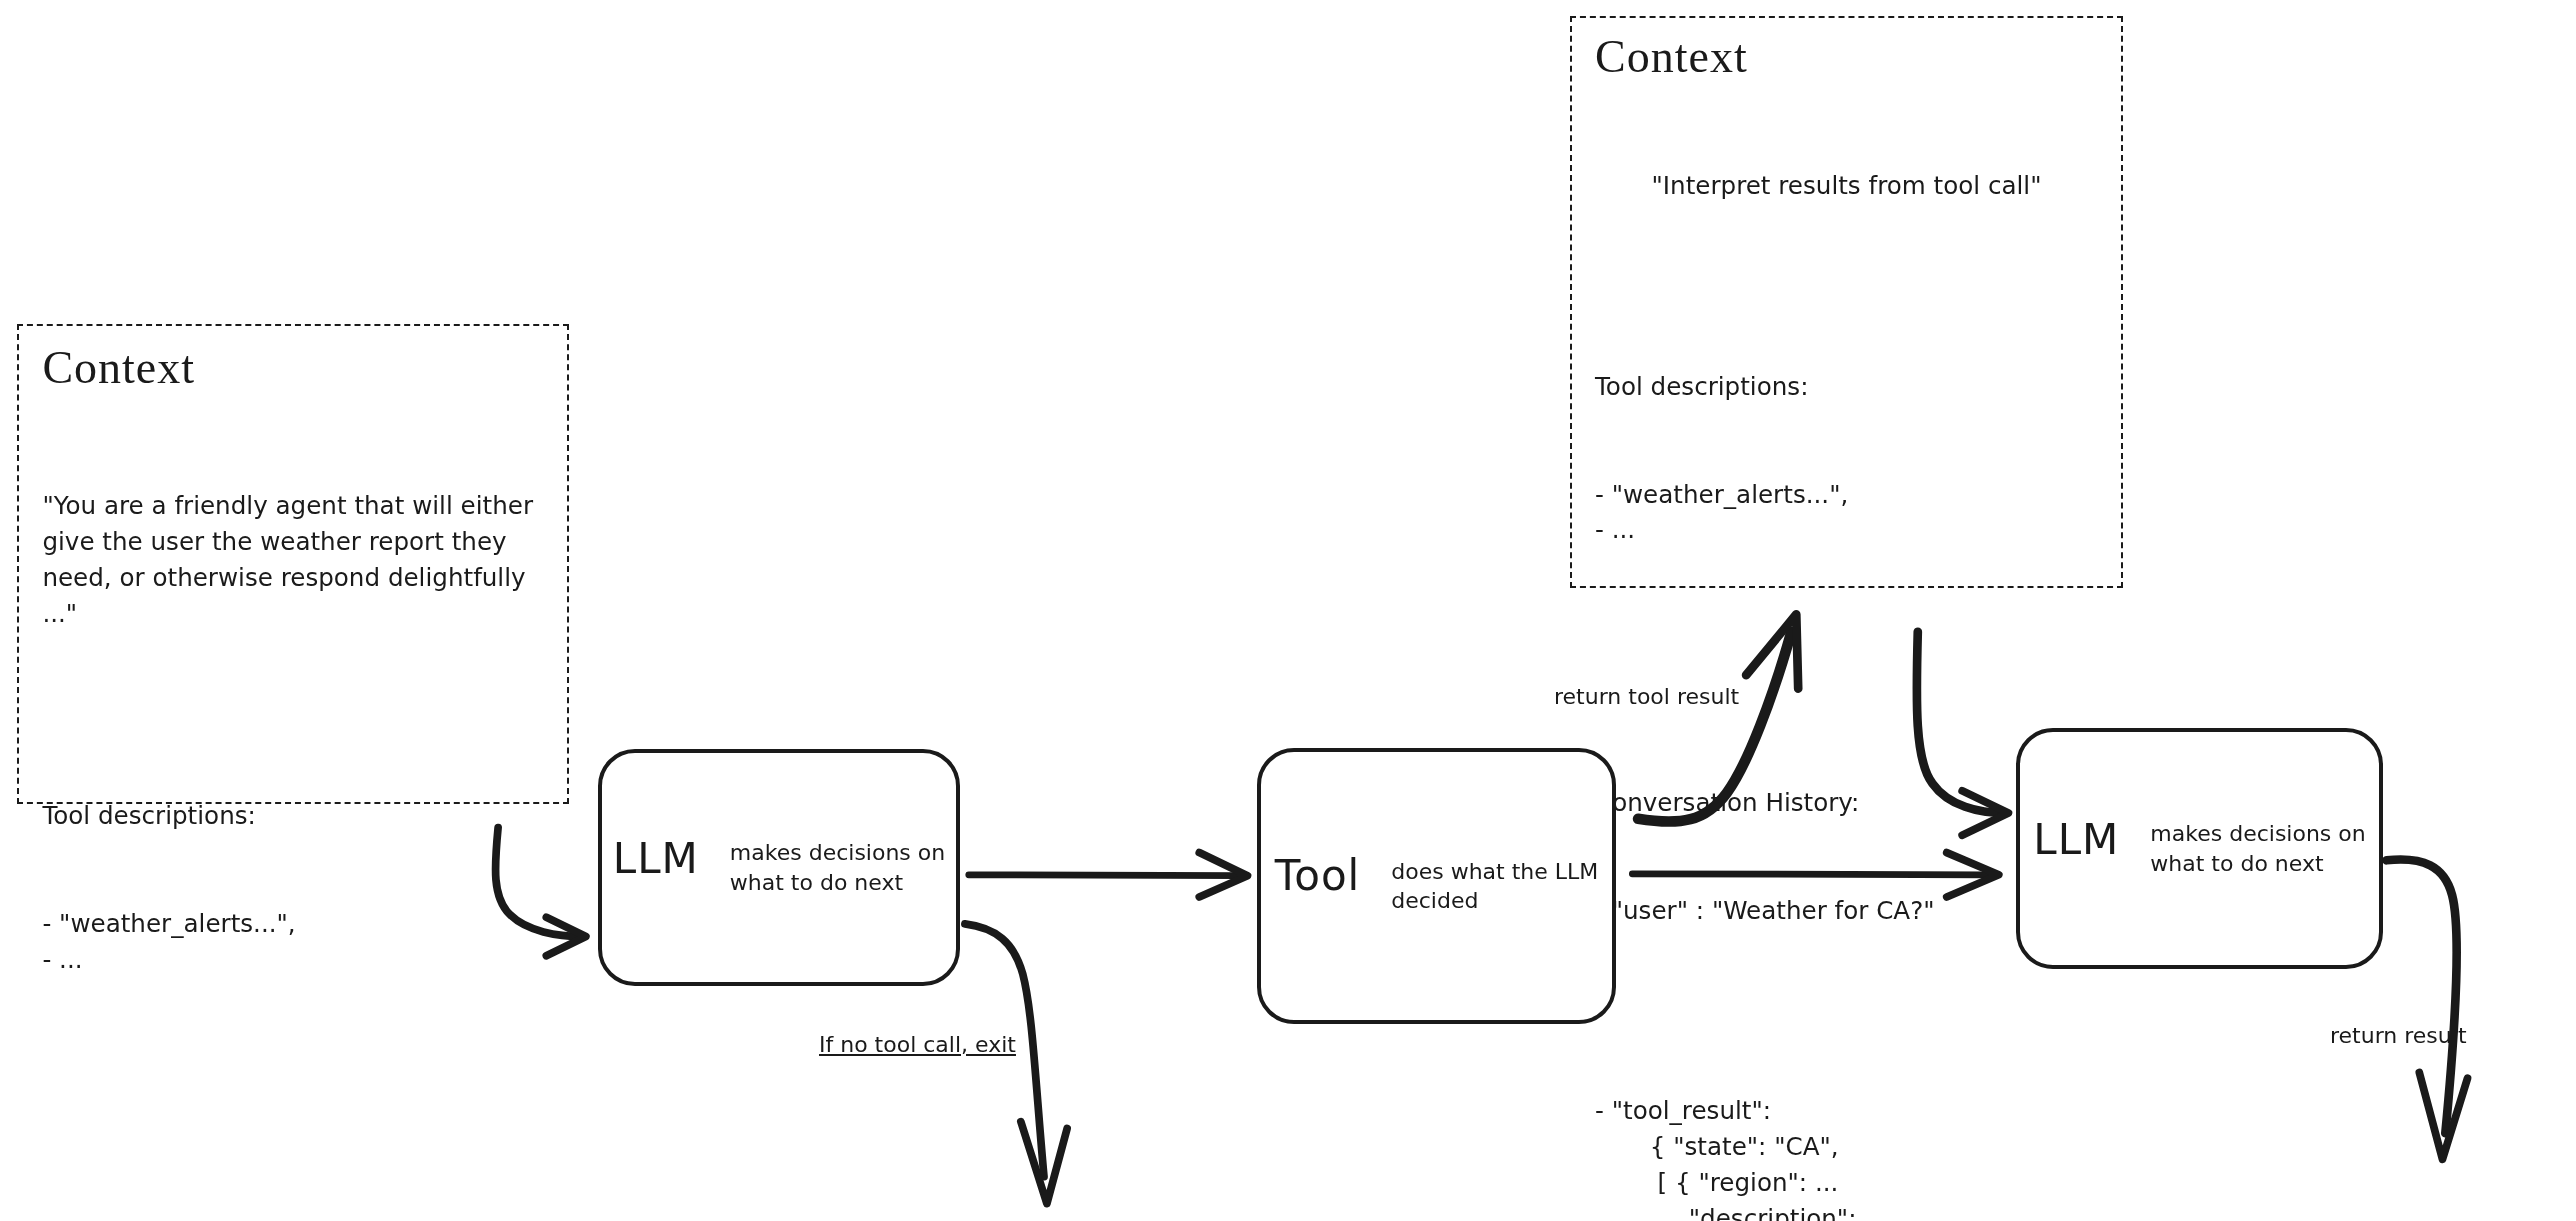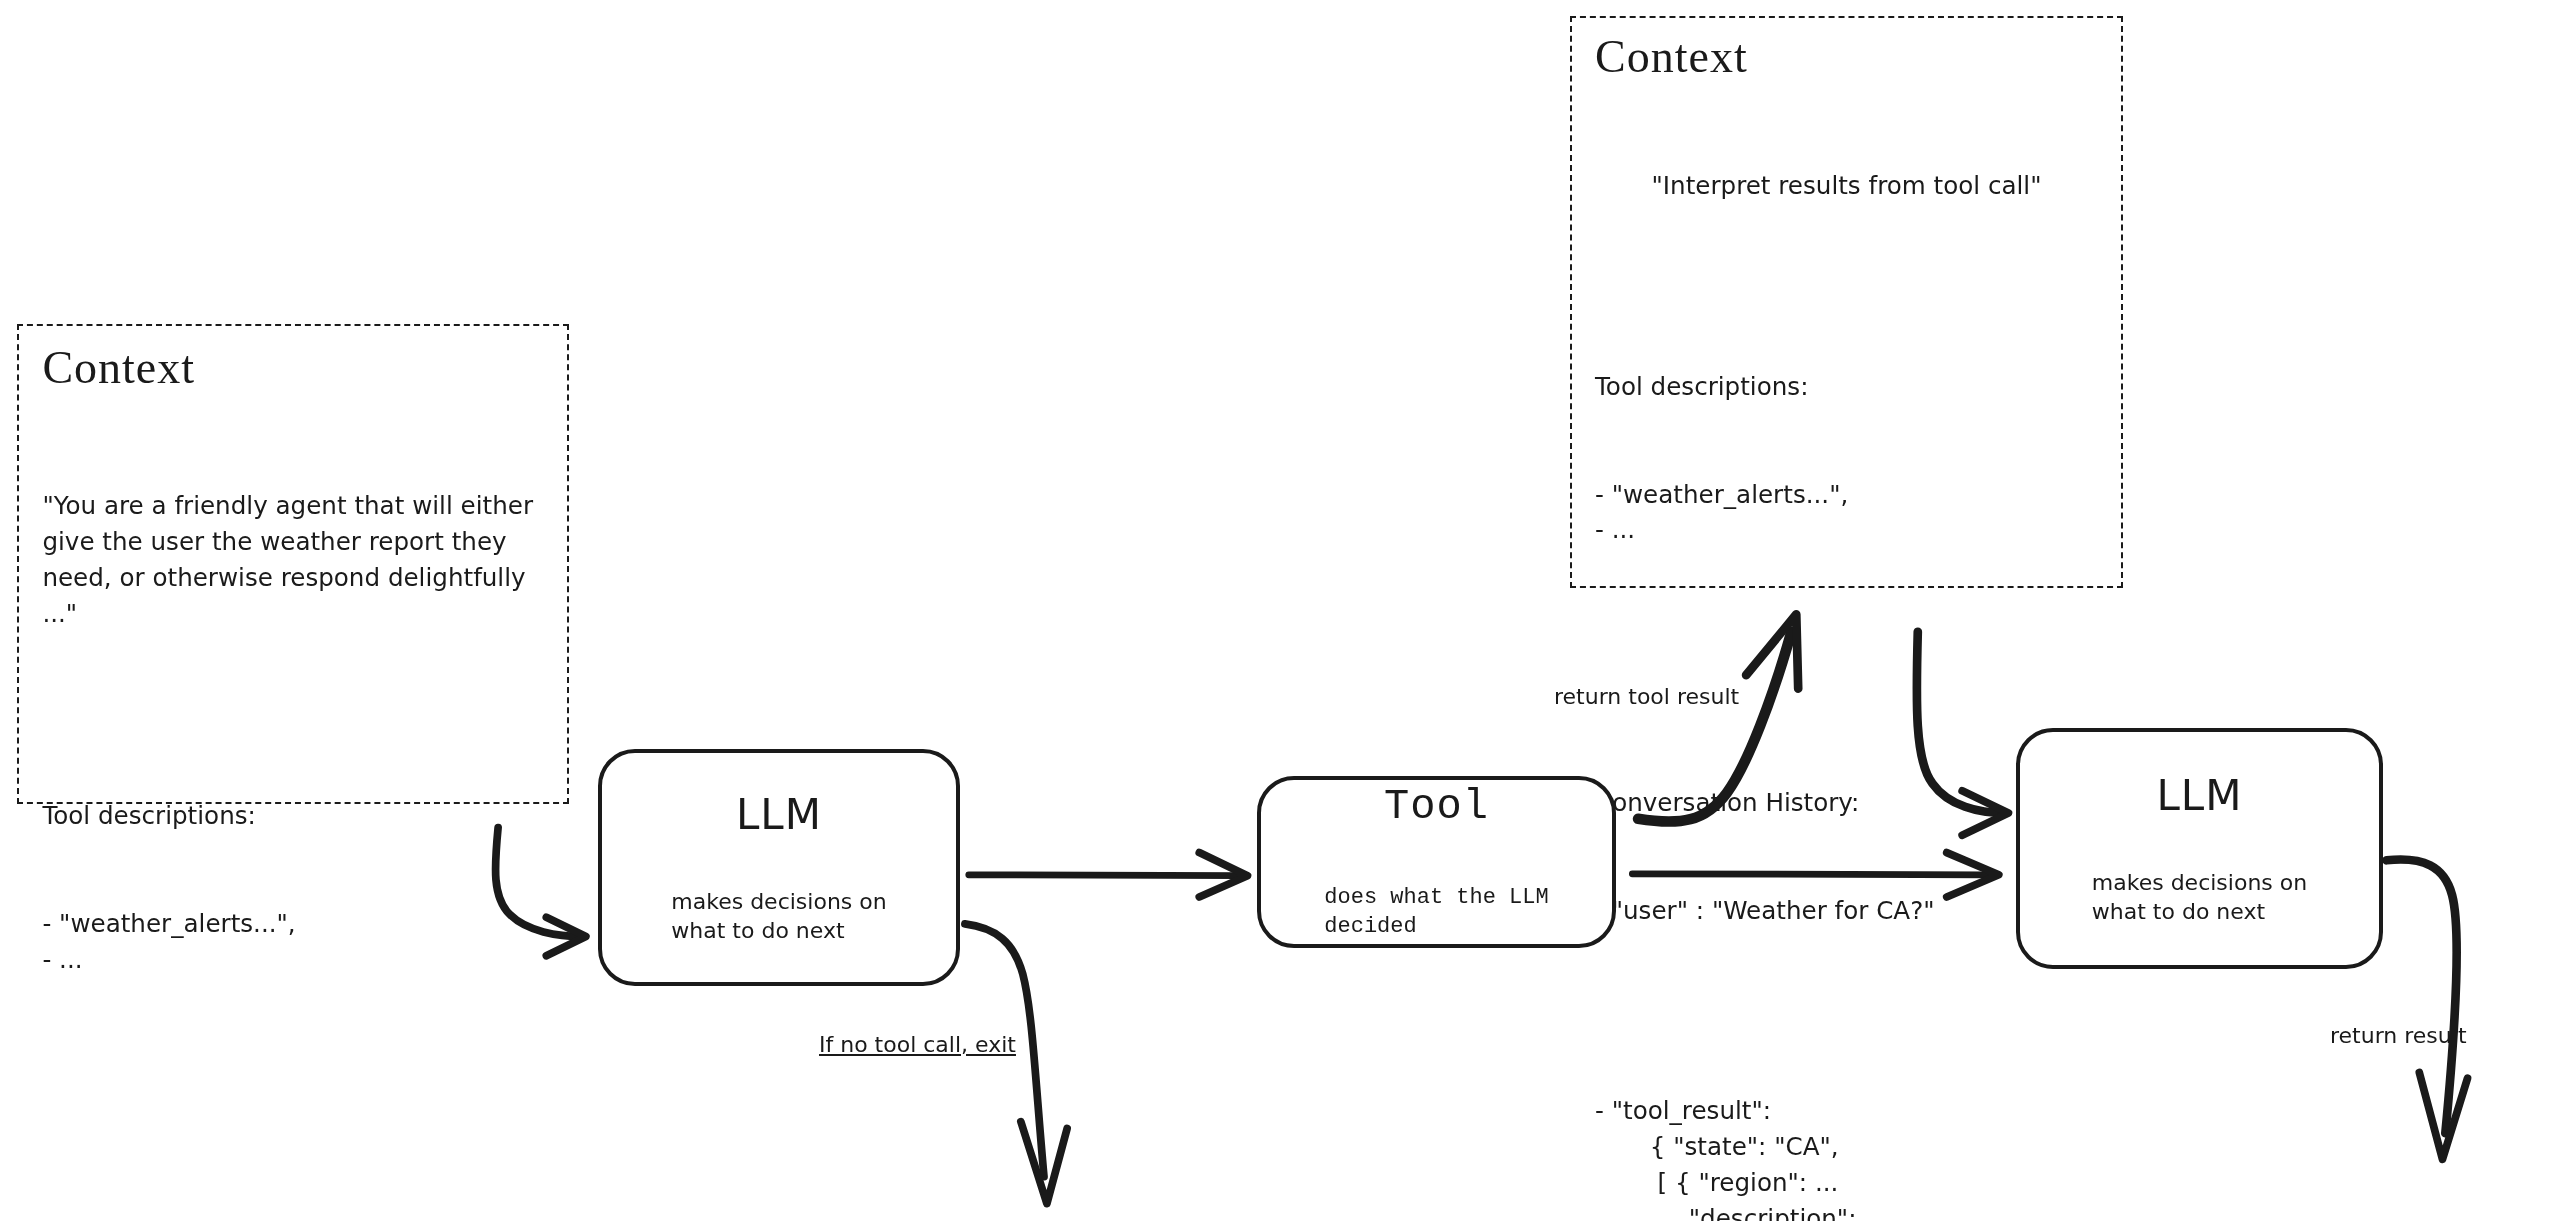--- a/index.html
+++ b/index.html
@@ -52,38 +52,38 @@
   .mono-indent{ white-space:pre; }
 
   
   .node{
     position:absolute;
     border:4.8px solid #1a1a1a;
     border-radius:37px;
     background:#ffffff;
     box-sizing:border-box;
     display:flex;
-    flex-direction:column;
+    flex-direction:row;
     align-items:center;
     justify-content:center;
     gap:31px;
   }
   .node-title{
     font-size:42px;
     letter-spacing:1px;
     margin-bottom:17.4px;
   }
   .node-sub{
     font-size:22px;
     line-height:1.32;
     text-align:left;
     white-space:pre-line;
   }
   #node-llm1{ left:598px; top:749px; width:362px; height:237px; }
-  #node-tool{ left:1257px; top:776px; width:359px; height:172px;font-family:Liberation Mono, monospace; }
+  #node-tool{ left:1257px; top:748px; width:359px; height:276px; }
   #node-llm2{ left:2016px; top:728px; width:367px; height:241px; }
   #node-tool .node-title{ margin-bottom:21px; }
 
   
   .arrow-label{
     position:absolute;
     font-size:22px;
     white-space:nowrap;
   }
   #lbl-append{ left:1554px; top:684px; }

